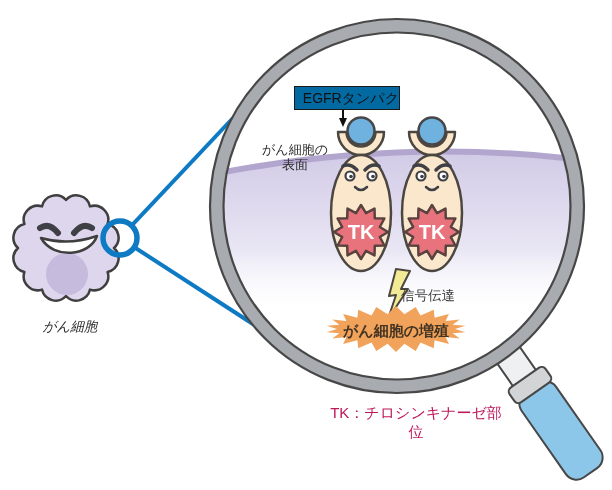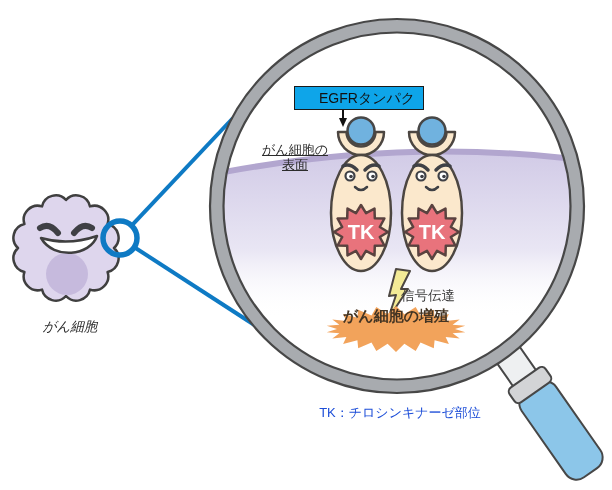--- a/index.html
+++ b/index.html
@@ -20,29 +20,29 @@
   }
   #lens-svg{position:absolute;left:0;top:0;}
   #ring-svg{position:absolute;left:0;top:0;z-index:6;pointer-events:none;}
   
   .handle-piece{position:absolute;border:2.5px solid #474747;box-sizing:border-box;z-index:5;}
   #handle-neck{left:501px;top:347px;width:30px;height:38px;background:#eef0f1;transform:rotate(-35deg);}
   #handle-bar{left:539px;top:378px;width:44px;height:105px;background:#8cc6e9;border-radius:14px;transform:rotate(-35deg);}
   #handle-collar{left:507px;top:375px;width:46px;height:20px;background:#d3d4d6;border-radius:6px;transform:rotate(-35deg);}
   
   .egfr-box{
-    left:70px;top:53px;width:104px;height:22px;line-height:22px;text-align:left;
-    background:#0ea5e9;border:1.5px solid #1a1a1a;font-size:14px;color:#111;z-index:3;padding-left:24px;
+    left:70px;top:53px;width:104px;height:22px;line-height:22px;text-align:right;
+    background:#0369a1;border:1.5px solid #1a1a1a;font-size:14px;color:#111;z-index:3;
   }
   .surface-label{left:26px;top:109px;width:90px;text-align:center;font-size:13px;line-height:15px;
-    color:#2b2b2b;white-space:pre-line;z-index:3;text-decoration:underline;}
+    color:#2b2b2b;white-space:pre-line;z-index:3;}
   .signal-label{left:177px;top:254px;font-size:13.5px;color:#3a3a3a;z-index:3;}
-  .growth-label{left:102px;top:274px;width:140px;text-align:center;font-size:15px;font-weight:bold;
+  .growth-label{left:102px;top:289px;width:140px;text-align:center;font-size:15px;font-weight:bold;
     color:#433423;z-index:3;}
-  .footnote{left:310px;top:404px;width:180px;text-align:center;font-size:13px;color:#1d4ed8;z-index:3;}
+  .footnote{left:326px;top:404px;width:180px;text-align:center;font-size:15px;color:#be185d;z-index:3;}
 </style>
 </head>
 <body>
 
 <div id="canvas">
 
   <svg id="cell-svg" width="114" height="118" viewBox="0 0 114 118">
     <path fill="#ded6ed" stroke="#3f3f3f" stroke-width="2.5" stroke-linejoin="round" d="M104.0,58.0 A14,14 0 0 1 97.6,82.0 A14,14 0 0 1 80.0,99.6 A14,14 0 0 1 56.0,106.0 A14,14 0 0 1 32.0,99.6 A14,14 0 0 1 14.4,82.0 A14,14 0 0 1 8.0,58.0 A14,14 0 0 1 14.4,34.0 A14,14 0 0 1 32.0,16.4 A14,14 0 0 1 56.0,10.0 A14,14 0 0 1 80.0,16.4 A14,14 0 0 1 97.6,34.0 A14,14 0 0 1 104.0,58.0 Z"></path>
     <circle cx="57" cy="84" r="21" fill="#c6badd"></circle>
     <path d="M30,38 Q39,32 48,43" fill="none" stroke="#3f4045" stroke-width="6" stroke-linecap="round"></path>

